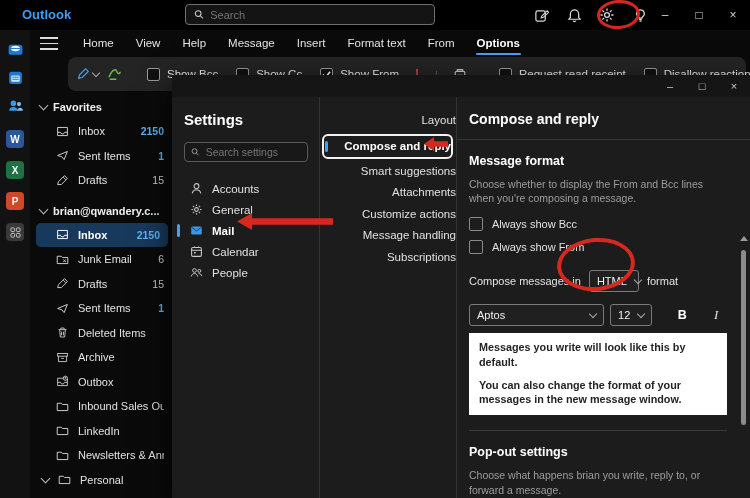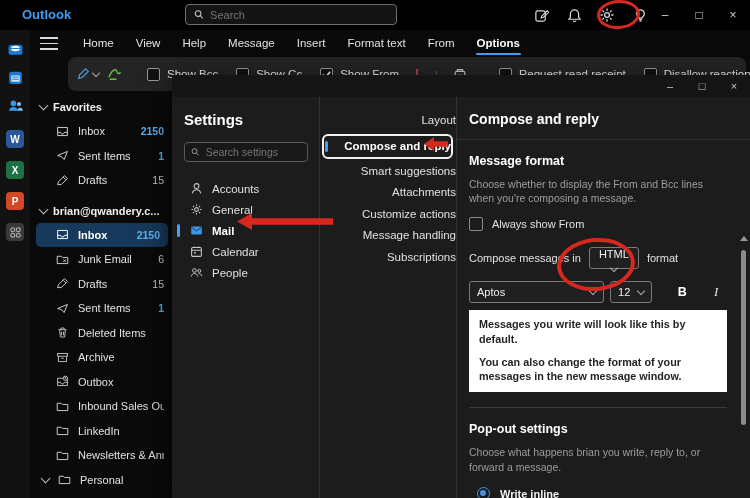--- a/index.html
+++ b/index.html
@@ -3,21 +3,21 @@
 <meta charset="utf-8">
 <style>
   * { margin:0; padding:0; box-sizing:border-box; }
   html,body { background:#000; }
   body { font-family:"Liberation Sans", sans-serif; }
   #app { position:relative; width:750px; height:498px; background:#0a0a0a; overflow:hidden; color:#e6e6e6; }
 
   
   .topbar { position:absolute; left:0; top:0; width:750px; height:30px; background:#000; z-index:3; }
   .logo { position:absolute; left:22px; top:7px; font-size:13px; font-weight:bold; color:#3d9bf0; }
-  .searchbox { position:absolute; left:185px; top:4px; width:212px; height:21px; background:#141414; border:1px solid #6f6f6f; border-radius:4px; display:flex; align-items:center; padding:0 8px; gap:6px; }
+  .searchbox { position:absolute; left:185px; top:4px; width:250px; height:21px; background:#141414; border:1px solid #6f6f6f; border-radius:4px; display:flex; align-items:center; padding:0 8px; gap:6px; }
   .searchbox input { background:transparent; border:none; outline:none; color:#ddd; font-size:11px; width:100%; font-family:inherit; }
   .topicons { position:absolute; right:100px; top:0; height:30px; display:flex; align-items:center; gap:13px; }
   .topicon { width:20px; height:20px; display:flex; align-items:center; justify-content:center; color:#d8d8d8; }
   .winctl { position:absolute; right:0; top:0; height:30px; display:flex; }
   .winbtn { width:34px; height:30px; display:flex; align-items:center; justify-content:center; color:#cfcfcf; font-size:12px; }
 
   
   .ribbon { position:absolute; left:30px; top:30px; width:720px; height:27px; display:flex; align-items:center; z-index:2; }
   .hamburger { width:18px; height:13px; margin-left:10px; margin-right:14px; display:flex; flex-direction:column; justify-content:space-between; }
   .hamburger i { display:block; height:1.6px; background:#dcdcdc; }
@@ -422,25 +422,29 @@
     </div>
 
     <div class="dlg-col-right">
       <div class="panel-head">Compose and reply</div>
       <div class="panel-divider"></div>
       <div class="panel-body">
         <div class="sect-title">Message format</div>
         <div class="sect-desc">Choose whether to display the From and Bcc lines when you're composing a message.</div>
         <div class="optrow">
           <span class="cb" style="width:14px;height:14px;background:transparent;border-color:#8a8a8a;"></span>
+          <span>Always show Bcc</span>
+        </div>
+        <div class="optrow">
+          <span class="cb" style="width:14px;height:14px;background:transparent;border-color:#8a8a8a;"></span>
           <span>Always show From</span>
         </div>
         <div class="composerow">
           <span>Compose messages in</span>
-          <span class="dd" style="width:50px;flex-direction:column;">
+          <span class="dd" style="width:50px;">
             <span>HTML</span>
             <span class="ddchev"></span>
           </span>
           <span>format</span>
         </div>
         <div class="fontrow">
           <span class="dd" style="width:160px;">
             <span>Aptos</span>
             <span class="ddchev"></span>
           </span>

